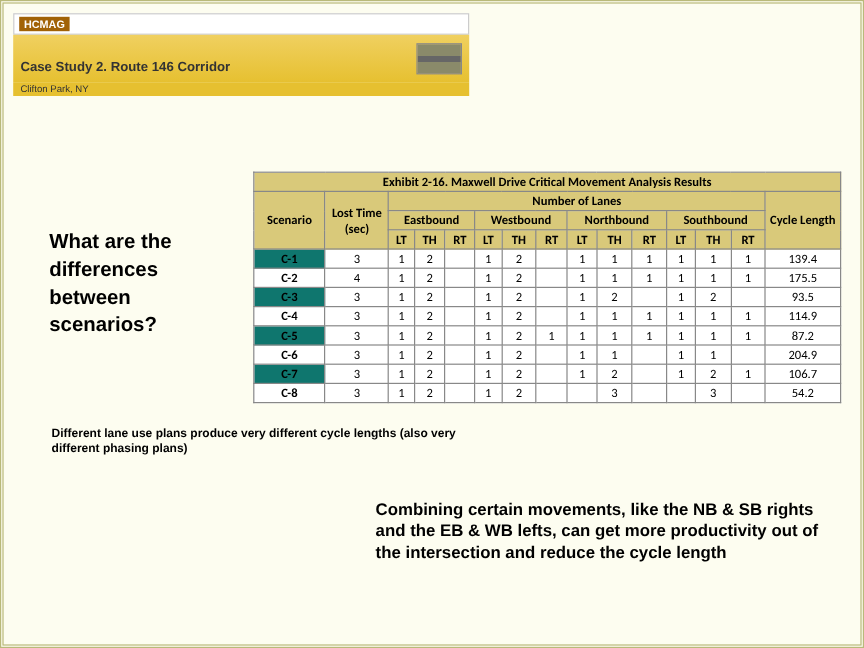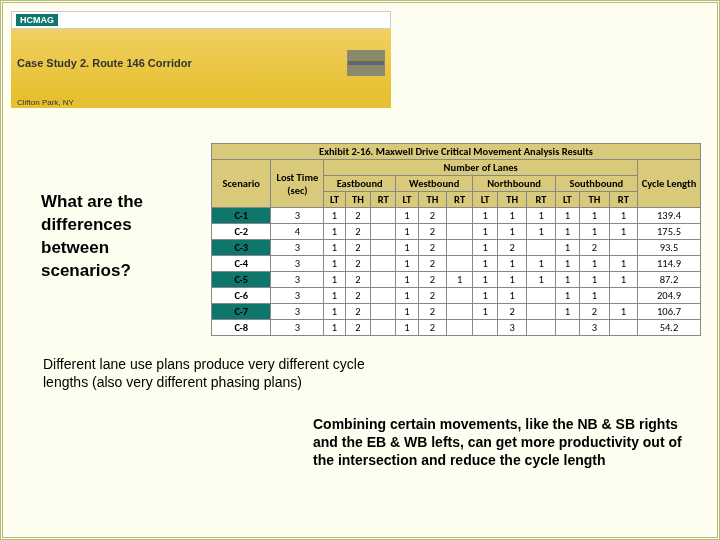--- a/index.html
+++ b/index.html
@@ -31,35 +31,35 @@
     background: #fff;
     font-size: 9px;
     padding: 2px 4px;
     border: 1px solid #ccc;
     color: #5a7a7a;
     display: flex;
     align-items: center;
     gap: 4px;
   }
   .hcmag-badge {
-    background: #0f766e;
+    background: #a16207;
     color: #fff;
     font-weight: bold;
     padding: 1px 4px;
     font-size: 9px;
   }
   .header-mid {
     background: linear-gradient(#f0d060, #e6c030);
     font-size: 11px;
     font-weight: bold;
-    padding: 21px 6px;
+    padding: 7px 6px;
     color: #333;
     display: flex;
     justify-content: space-between;
-    align-items: center;
+    align-items: flex-end;
   }
   .road-img {
     width: 36px;
     height: 24px;
     background: linear-gradient(#8a8a6a 0%, #8a8a6a 40%, #666 40%, #666 60%, #8a8a6a 60%);
     border: 1px solid #888;
   }
   .header-bot {
     background: #e6c030;
     font-size: 8px;
@@ -114,22 +114,22 @@
   .scenario-col {
     background: #0f766e;
     font-weight: bold;
   }
   tbody tr:nth-child(even) td { background: #fff; }
   .bottom-text-1 {
     position: absolute;
     top: 352px;
     left: 40px;
     width: 340px;
-    font-size: 14px;
-    font-weight: normal;
+    font-size: 10px;
+    font-weight: bold;
     color: #000;
     line-height: 1.3;
   }
   .bottom-text-2 {
     position: absolute;
     top: 412px;
     left: 310px;
     width: 380px;
     font-size: 14px;
     font-weight: bold;

